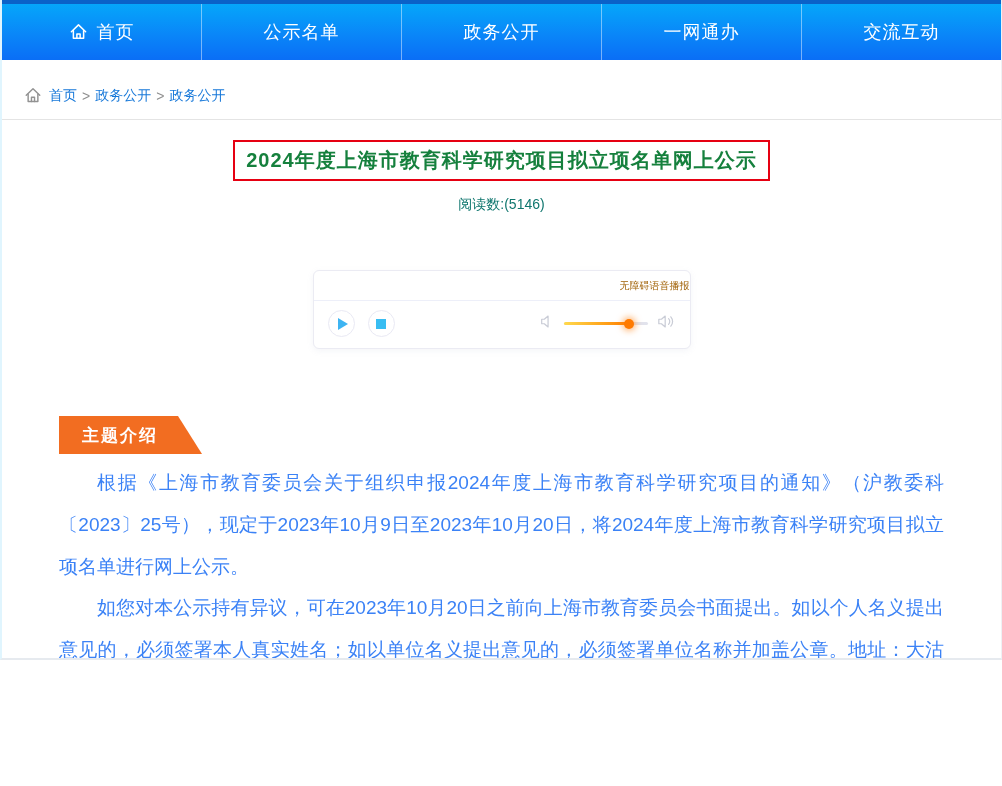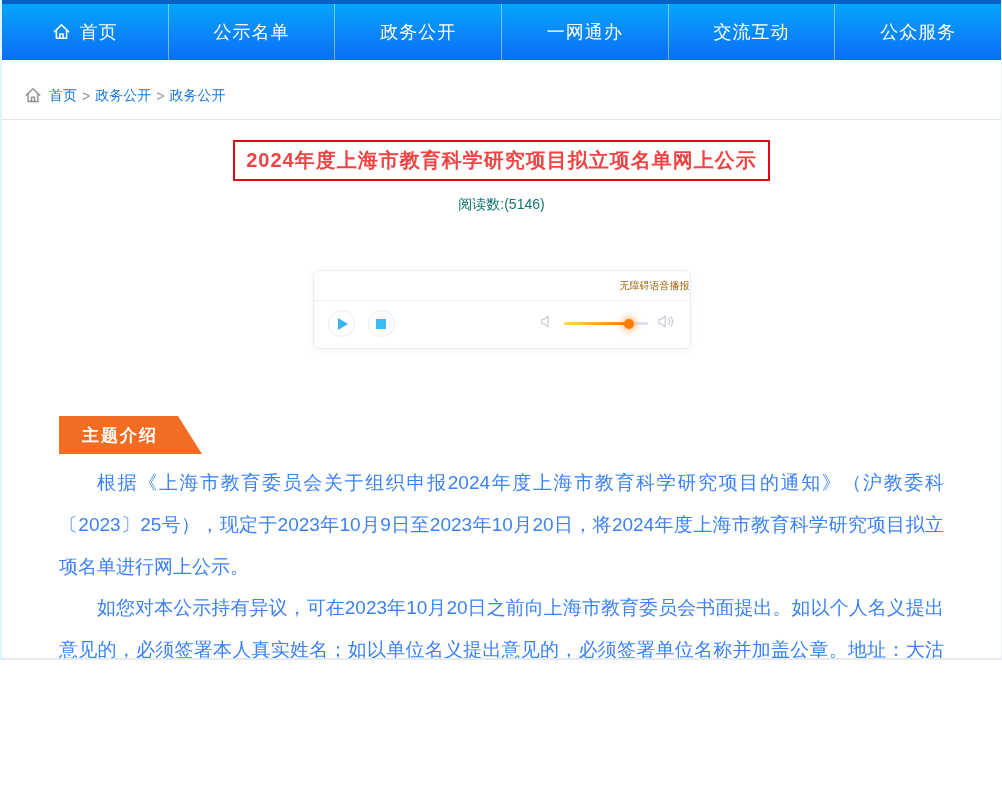--- a/index.html
+++ b/index.html
@@ -32,21 +32,21 @@
     padding: 27px 0 14px 22px; font-size: 14px;
   }
   .bc-home-icon { display: inline-flex; margin-top: -2px; }
   .bc-link { color: #1778d9; text-decoration: none; cursor: pointer; }
   .bc-sep { color: #8f8f8f; margin: 0 -2px; }
   .rule { border-bottom: 1px solid #e4e4e4; }
 
   
   .title-wrap { text-align: center; margin-top: 20px; }
   .title-box {
-    display: inline-block; border: 2px solid #e60012; color: #ef4444;
+    display: inline-block; border: 2px solid #e60012; color: #15803d;
     font-size: 20px; font-weight: bold; padding: 5px 11px; letter-spacing: 1px;
   }
   .read-count { text-align: center; color: #0f766e; font-size: 14px; margin-top: 15px; }
 
   
   .player {
     width: 378px; margin: 56px auto 0; background: #fff;
     border: 1px solid #ebebf3; border-radius: 6px;
     box-shadow: 0 2px 6px rgba(150,160,190,0.10);
   }
@@ -119,23 +119,20 @@
       <span>公示名单</span>
     </div>
     <div class="nav-item">
       <span>政务公开</span>
     </div>
     <div class="nav-item">
       <span>一网通办</span>
     </div>
     <div class="nav-item">
       <span>交流互动</span>
-    </div>
-    <div class="nav-item">
-      <span>公众服务</span>
     </div>
   </nav>
 
   <div class="breadcrumb">
     <span class="bc-home-icon">
       <svg width="18" height="18" viewBox="0 0 20 20" fill="none" stroke="#929292" stroke-width="1.6" stroke-linecap="round" stroke-linejoin="round">
         <path d="M2.5 10.2 L10 3 L17.5 10.2"></path>
         <path d="M4.6 9 V17.2 H15.4 V9"></path>
         <path d="M8.3 17.2 V12.6 H11.7 V17.2"></path>
       </svg>

